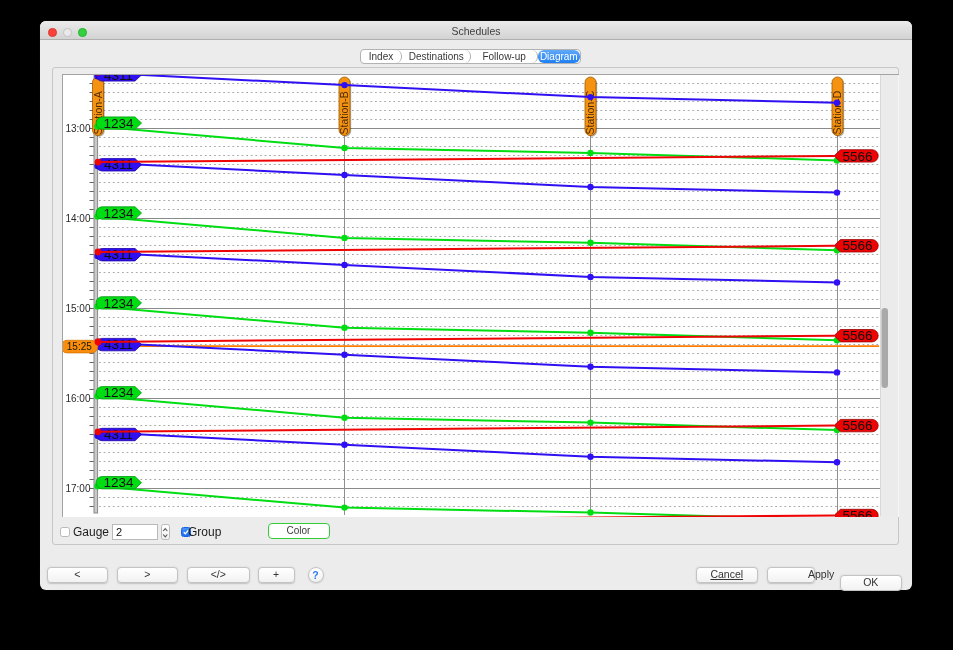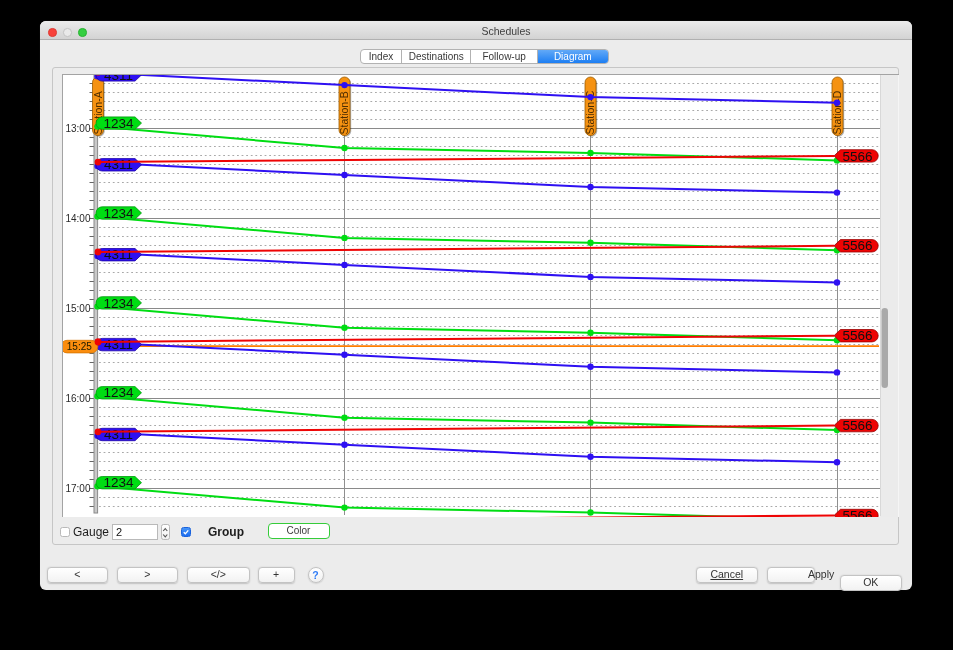--- a/index.html
+++ b/index.html
@@ -1,26 +1,26 @@
 <!DOCTYPE html>
 <html><head><meta charset="utf-8"><style>
 * { margin:0; padding:0; box-sizing:border-box; }
 html,body { width:953px; height:650px; background:#000; font-family:"Liberation Sans",sans-serif; overflow:hidden; }
 #win { position:absolute; left:40px; top:21px; width:872px; height:569px; background:#ececec;
   border-radius:6px; box-shadow:0 12px 30px rgba(0,0,0,0.7), 0 0 1px rgba(255,255,255,0.25); }
 #titlebar { position:absolute; left:0; top:0; width:100%; height:19px;
-  background:linear-gradient(#ebebeb,#d3d3d3); border-bottom:1px solid #b0b0b0; border-radius:6px 6px 0 0;padding-left:30px; }
+  background:linear-gradient(#ebebeb,#d3d3d3); border-bottom:1px solid #b0b0b0; border-radius:6px 6px 0 0; }
 #title { position:absolute; width:100%; text-align:center; top:4px; font-size:10.5px; color:#3f3f3f; }
 .tl { position:absolute; top:7px; width:8.6px; height:8.6px; border-radius:50%; }
 #tl1 { left:8.1px; background:#f8413a; border:0.5px solid #dd3b33; }
 #tl2 { left:23px; background:#e9e9e9; border:1px solid #c3c3c3; }
 #tl3 { left:38px; background:#35cf41; border:0.5px solid #27b331; }
 #tabs { position:absolute; left:319.8px; top:28px; height:15px; display:flex;
   border:1px solid #b2b2b2; border-radius:4px; background:#fff; overflow:hidden; }
-.tab { font-size:10px; color:#383838; text-align:center; line-height:13.5px; border-right:1px solid #b2b2b2; }
+.tab { font-size:10px; color:#383838; text-align:center; line-height:13.5px; border-right:1px solid #b2b2b2;border-radius:6px; }
 .tab.sel { background:linear-gradient(#62a9f7,#1d7ef3); color:#fff; border-right:none; }
 #groupbox { position:absolute; left:12px; top:46px; width:847px; height:478px;
   border:1px solid #c6c6c6; border-radius:3px; }
 #scrollframe { position:absolute; left:21.5px; top:52.5px; width:837px; height:443px;
   border:1px solid #a3a3a3; background:#fdba74; }
 .btn { position:absolute; height:15.5px; background:linear-gradient(#fff,#f2f2f2); border:1px solid #c3c3c3;
   border-radius:4px; font-size:10.5px; color:#333; text-align:center; line-height:13.5px;
   box-shadow:0 0.5px 1.5px rgba(0,0,0,0.18); top:546px; }
 .cb { position:absolute; width:10px; height:10px; border-radius:2.5px; top:505.5px; }
 .lbl { position:absolute; font-size:12px; color:#1d1d1d; top:505.6px; line-height:11.5px; }
@@ -29,21 +29,21 @@
   <div id="titlebar">
       <div id="title">Schedules</div>
     <div class="tl" id="tl1"></div>
       <div class="tl" id="tl2"></div>
       <div class="tl" id="tl3"></div>
   </div>
   <div id="tabs">
     <div class="tab" style="width:41.4px">Index</div>
     <div class="tab" style="width:69.3px">Destinations</div>
     <div class="tab" style="width:66.3px">Follow-up</div>
-    <div class="tab sel" style="width:70px">Diagram</div>
+    <div class="tab sel" style="width:42px">Diagram</div>
   </div>
   <div id="groupbox"></div>
   <div id="scrollframe">
     <svg width="836" height="442" viewBox="63 75 836 442" xmlns="http://www.w3.org/2000/svg">
       <rect x="63" y="75" width="836" height="442" fill="#fff"></rect>
       <line x1="99" y1="74.5" x2="880.0" y2="74.5" stroke="#a9a9a9" stroke-width="1" stroke-dasharray="1.8 2.8"></line>
 <line x1="99" y1="83.5" x2="880.0" y2="83.5" stroke="#a9a9a9" stroke-width="1" stroke-dasharray="1.8 2.8"></line>
 <line x1="99" y1="92.5" x2="880.0" y2="92.5" stroke="#a9a9a9" stroke-width="1" stroke-dasharray="1.8 2.8"></line>
 <line x1="99" y1="101.5" x2="880.0" y2="101.5" stroke="#a9a9a9" stroke-width="1" stroke-dasharray="1.8 2.8"></line>
 <line x1="99" y1="110.5" x2="880.0" y2="110.5" stroke="#a9a9a9" stroke-width="1" stroke-dasharray="1.8 2.8"></line>
@@ -285,21 +285,21 @@
     <svg width="6.5" height="13.5" viewBox="0 0 6.5 13.5">
         <path d="M1.2 5 L3.25 2.6 L5.3 5" fill="none" stroke="#555" stroke-width="1.1"></path>
         <path d="M1.2 8.5 L3.25 10.9 L5.3 8.5" fill="none" stroke="#555" stroke-width="1.1"></path>
       </svg>
   </div>
   <div class="cb" style="left:141px; background:linear-gradient(#4695f8,#1b6cf0); border:1px solid #1a63dd;">
     <svg width="8" height="8" viewBox="0 0 11 11" style="display:block;margin:0 auto;">
         <path d="M2.4 5.8 L4.6 8.0 L8.6 3.2" fill="none" stroke="#fff" stroke-width="1.9"></path>
       </svg>
   </div>
-  <div class="lbl" style="left:168px;font-weight:bold;">Group</div>
+  <div class="lbl" style="left:148px;">Group</div>
   <div style="position:absolute; left:191.5px; top:502px; width:62px; height:16px; background:#fff; border:1.5px solid #35cc3a; border-radius:4px; font-size:10px; color:#3c3c3c; text-align:center; line-height:13px;margin-left:36px;">Color</div>
   <div class="btn" style="left:6.5px; width:61.5px;">&lt;</div>
   <div class="btn" style="left:76.8px; width:61px;">&gt;</div>
   <div class="btn" style="left:146.9px; width:62.8px;">&lt;/&gt;</div>
   <div class="btn" style="left:217.6px; width:37px;">+</div>
   <div style="position:absolute; left:267.5px; top:546px; width:16px; height:16px; border-radius:50%; background:linear-gradient(#fff,#f0f0f0); border:1px solid #c3c3c3; box-shadow:0 0.5px 1.5px rgba(0,0,0,0.18); font-size:10.5px; font-weight:bold; color:#2f7cf6; text-align:center; line-height:14.5px;">?</div>
   <div class="btn" style="left:656px; width:61.5px;text-decoration:underline;">Cancel</div>
   <div class="btn" style="left:727px; width:48px;padding-left:40px;">Apply</div>
   <div class="btn" style="left:799.5px; width:62.5px;margin-top:8px;">OK</div>
 </div>

